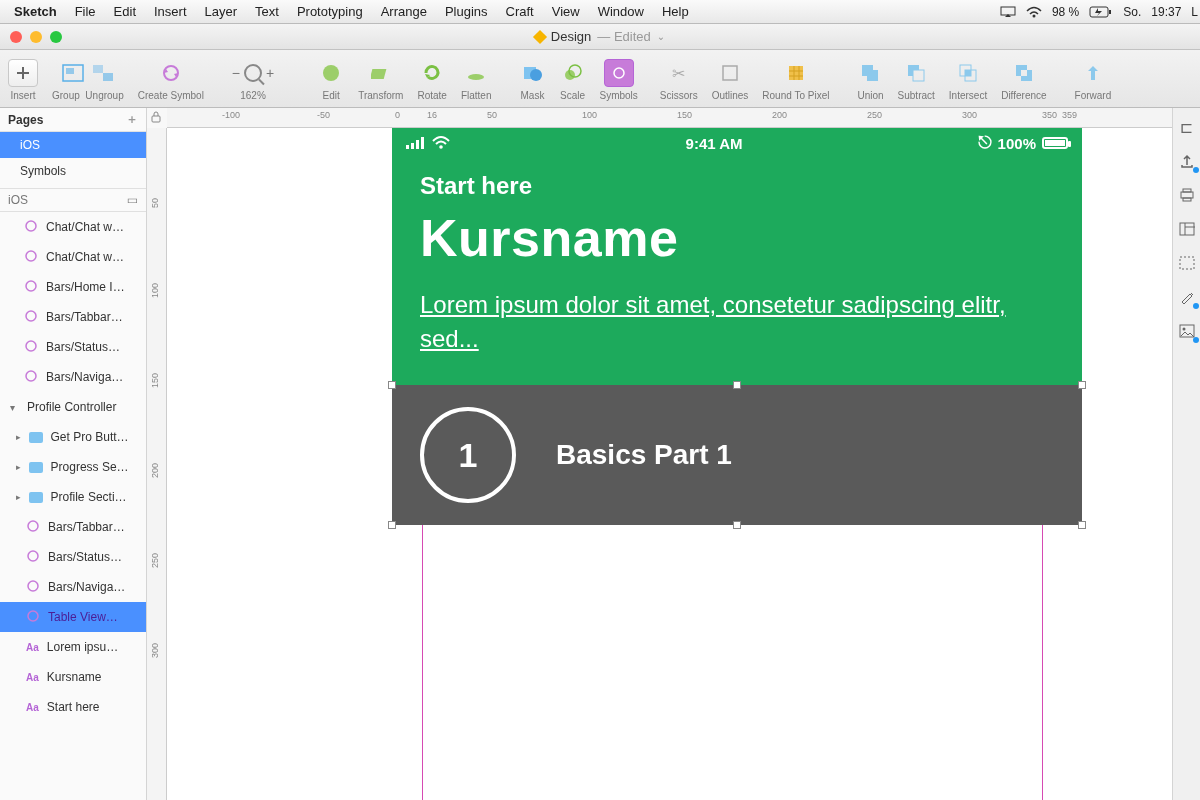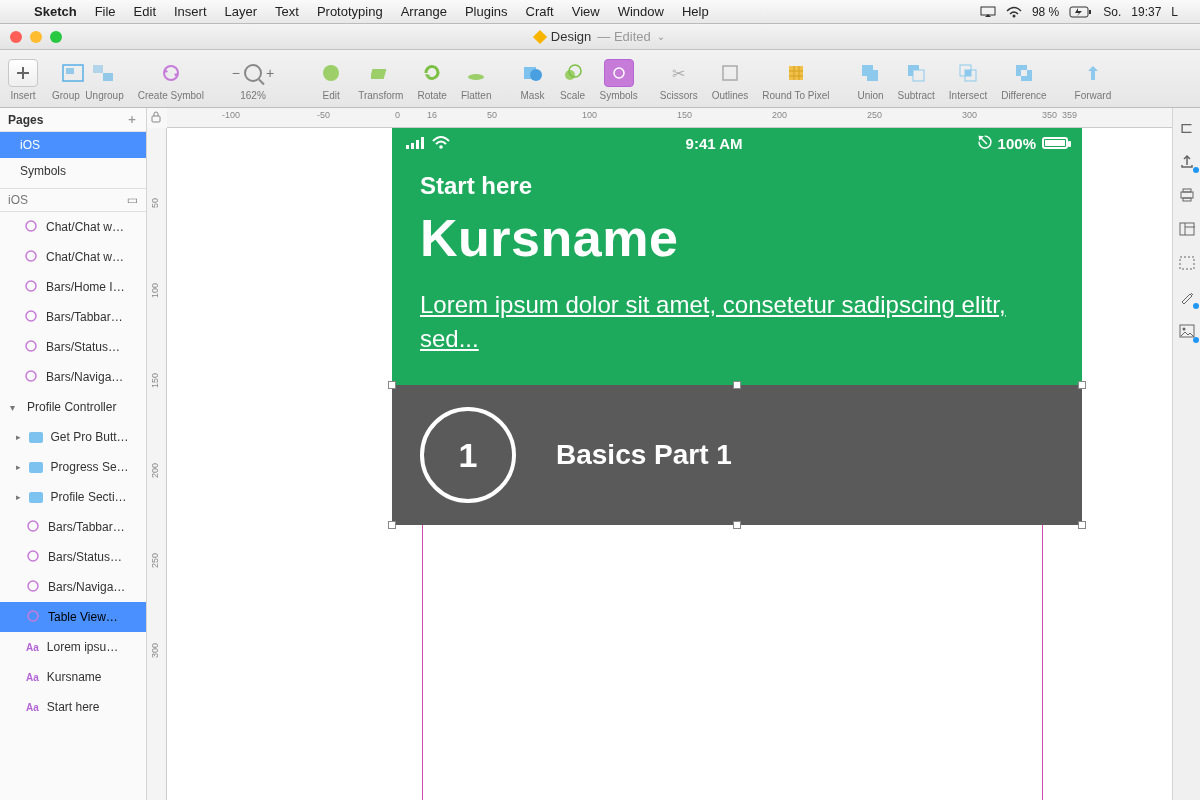--- a/index.html
+++ b/index.html
@@ -1,19 +1,19 @@
 <!DOCTYPE html>
 <html><head>
 <meta charset="utf-8">
 <style>
 * { margin: 0; padding: 0; box-sizing: border-box; font-family: -apple-system, "Helvetica Neue", Arial, sans-serif; }
 html, body { width: 1200px; height: 800px; overflow: hidden; background: #f0f0f0; }
 
 
-.menubar { height: 24px; background: linear-gradient(#fafafa,#e8e8e8); display: flex; align-items: center; padding: 0 22px; font-size: 13px; color: #222; border-bottom: 1px solid #bbb; }
+.menubar { height: 24px; background: linear-gradient(#fafafa,#e8e8e8); display: flex; align-items: center; padding: 0 2px; font-size: 13px; color: #222; border-bottom: 1px solid #bbb; }
 .menubar .apple { font-size: 15px; margin-right: 12px; }
 .menubar .mi { margin-right: 18px; cursor: default; }
 .menubar .mi.bold { font-weight: 700; }
 .menubar .spacer { flex: 1; }
 .menubar .status { display: flex; align-items: center; gap: 10px; font-size: 12px; }
 .menubar svg { display: block; }
 
 
 .titlebar { height: 26px; background: linear-gradient(#f4f4f4,#e4e4e4); border-bottom: 1px solid #c2c2c2; display: flex; align-items: center; position: relative; }
 .lights { position: absolute; left: 10px; display: flex; gap: 8px; }
@@ -41,21 +41,21 @@
 .pages-hdr { height: 24px; display: flex; align-items: center; padding: 0 8px; font-weight: 600; border-bottom: 1px solid #e2e2e2; justify-content: space-between; }
 .page-item { padding: 6px 20px; }
 .page-item.sel { background: #4a90ff; color: #fff; }
 .filter-row { height: 24px; border-top: 1px solid #e0e0e0; border-bottom: 1px solid #e0e0e0; display: flex; align-items: center; padding: 0 8px; color: #777; justify-content: space-between; margin-top: 4px; }
 .layers { flex: 1; overflow: hidden; }
 .layer { display: flex; align-items: center; height: 30px; padding-left: 24px; gap: 8px; white-space: nowrap; overflow: hidden; text-overflow: ellipsis; }
 .layer.group { padding-left: 10px; font-weight: 400; }
 .layer.group::before { content: '▸'; color: #777; margin-right: 4px; font-size: 10px; }
 .layer.group.open::before { content: '▾'; }
 .layer.folder { padding-left: 26px; }
-.layer.sel { background: #4a90ff; color: #000000; }
+.layer.sel { background: #4a90ff; color: #4c1d95; }
 .layer .sym { color: #b565d6; }
 .layer.sel .sym { color: #fff; }
 .layer .fold { width: 14px; height: 11px; background: #7ec3f0; border-radius: 2px; display: inline-block; }
 .layer .txt { color: #b565d6; font-size: 10px; font-weight: 600; }
 
 
 .canvas-wrap { flex: 1; position: relative; background: #f8f8f8; overflow: hidden; }
 .lock { position: absolute; left: 2px; top: 2px; width: 14px; height: 14px; color: #888; }
 .ruler-h { position: absolute; left: 20px; right: 28px; top: 0; height: 20px; background: #f4f4f4; border-bottom: 1px solid #ccc; font-size: 9px; color: #888; }
 .ruler-h .tick { position: absolute; top: 2px; }

